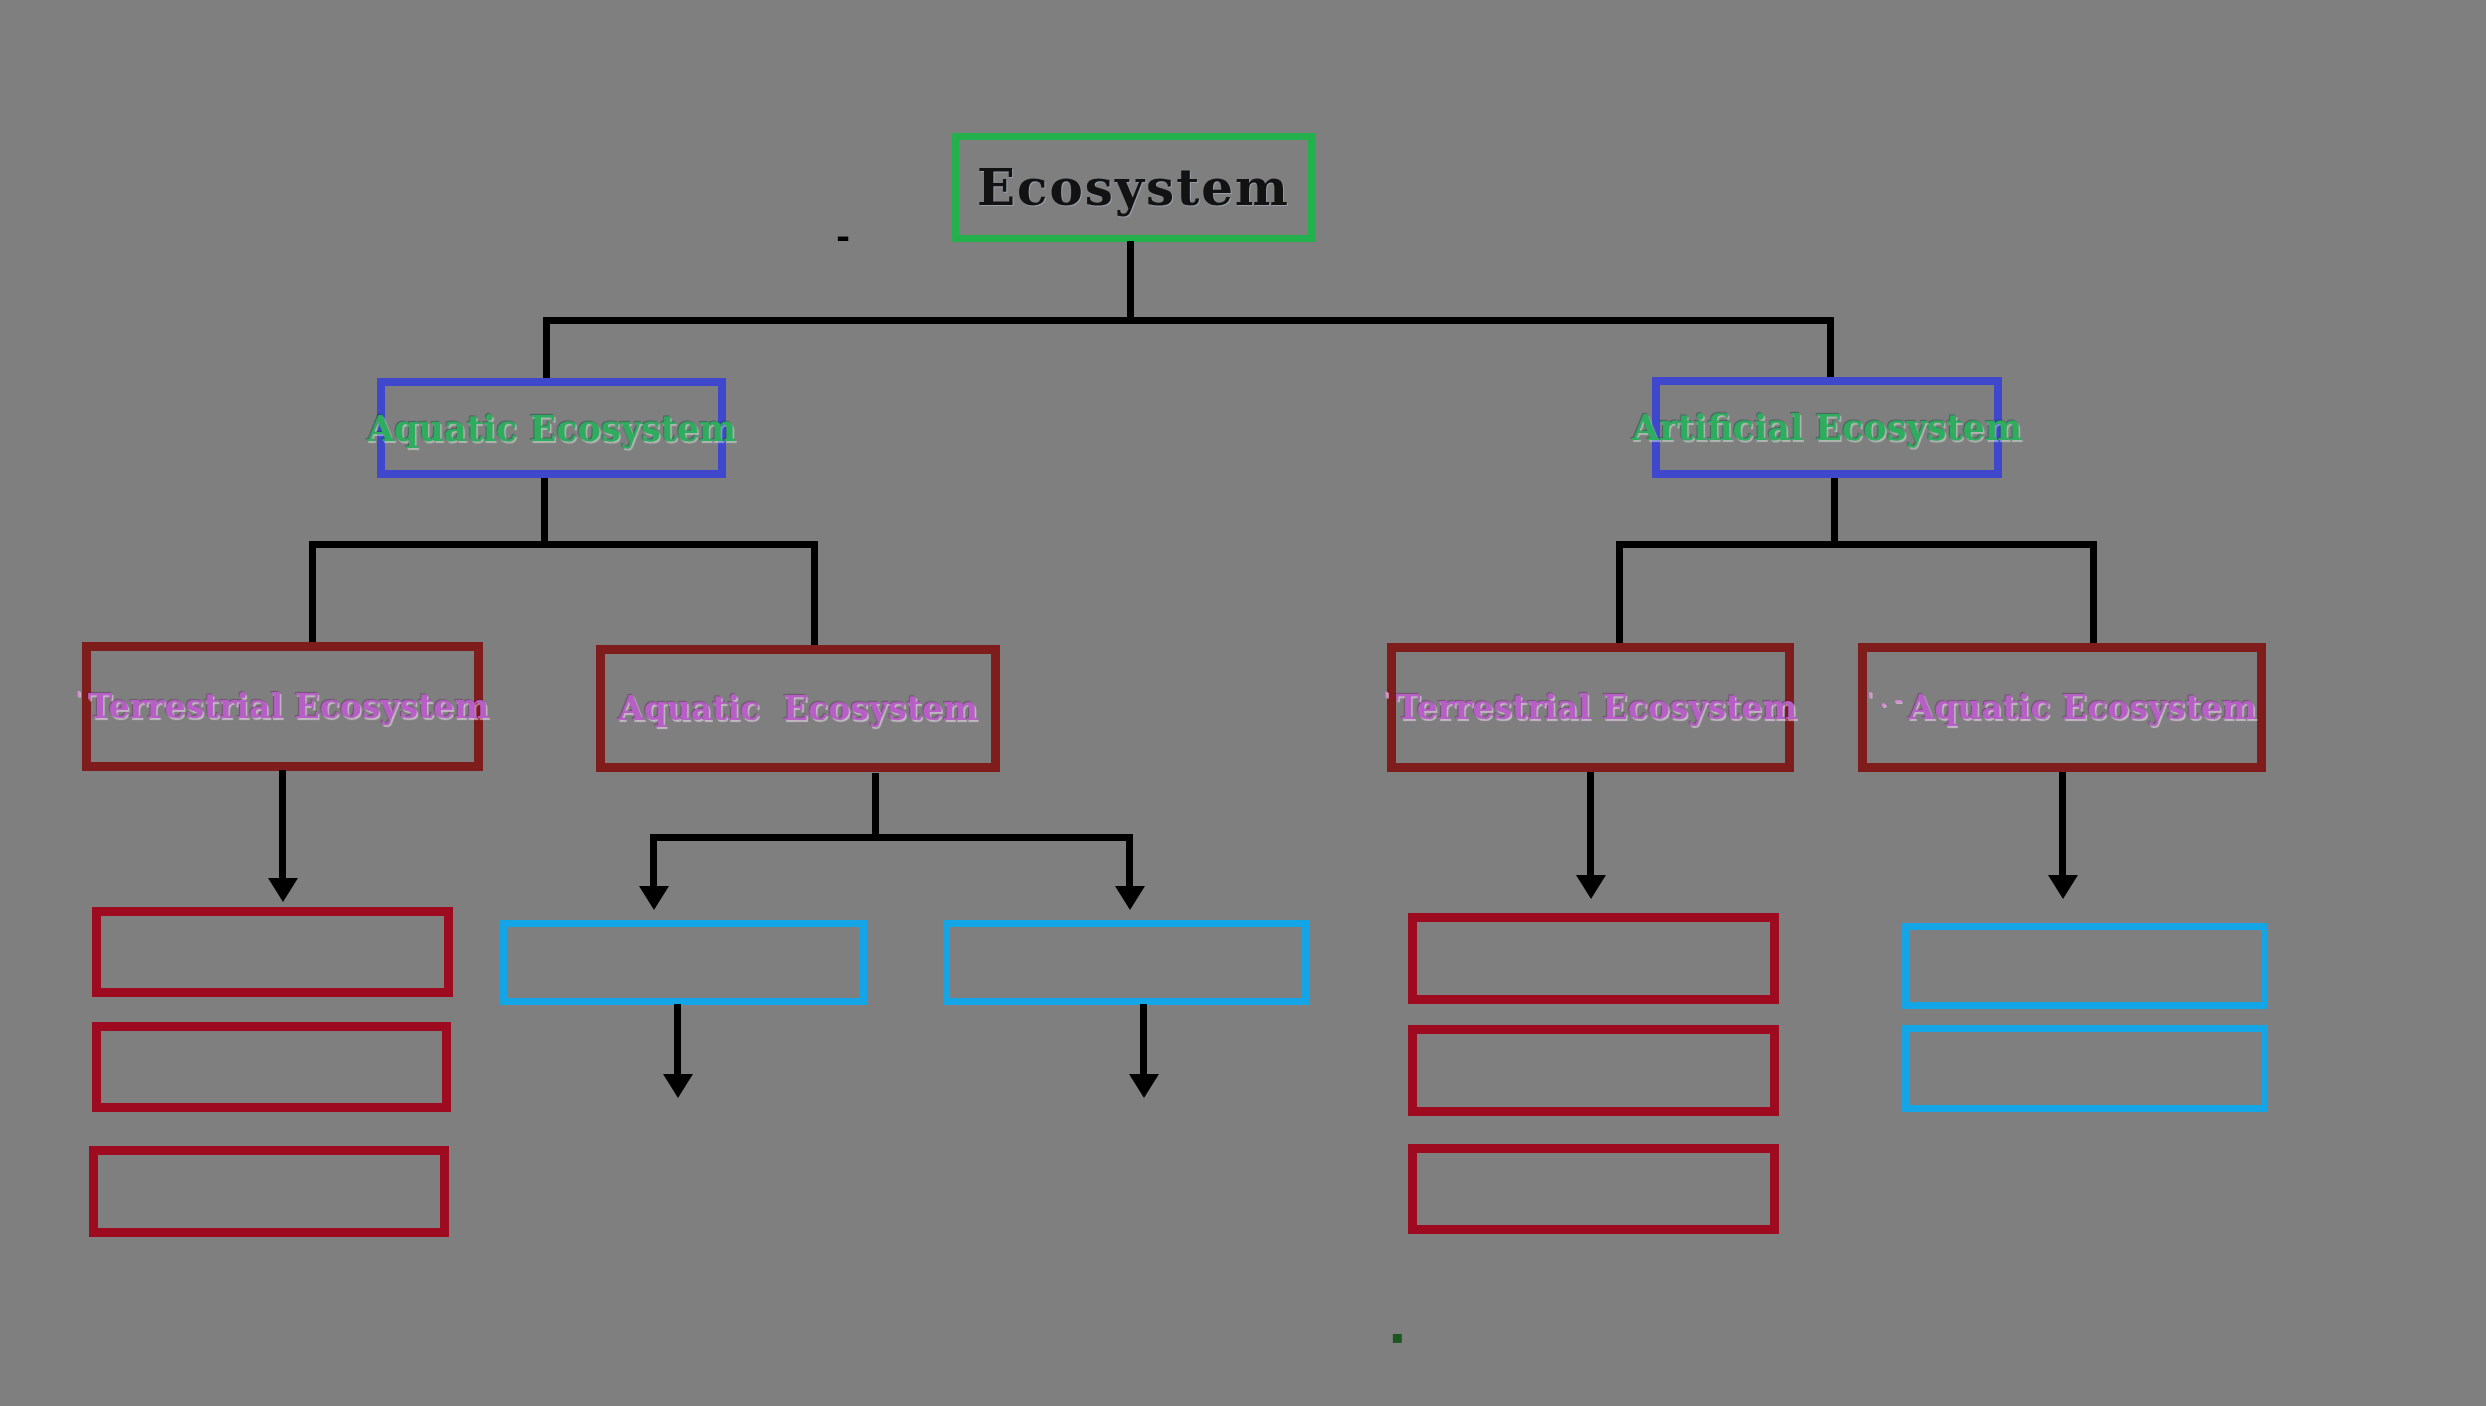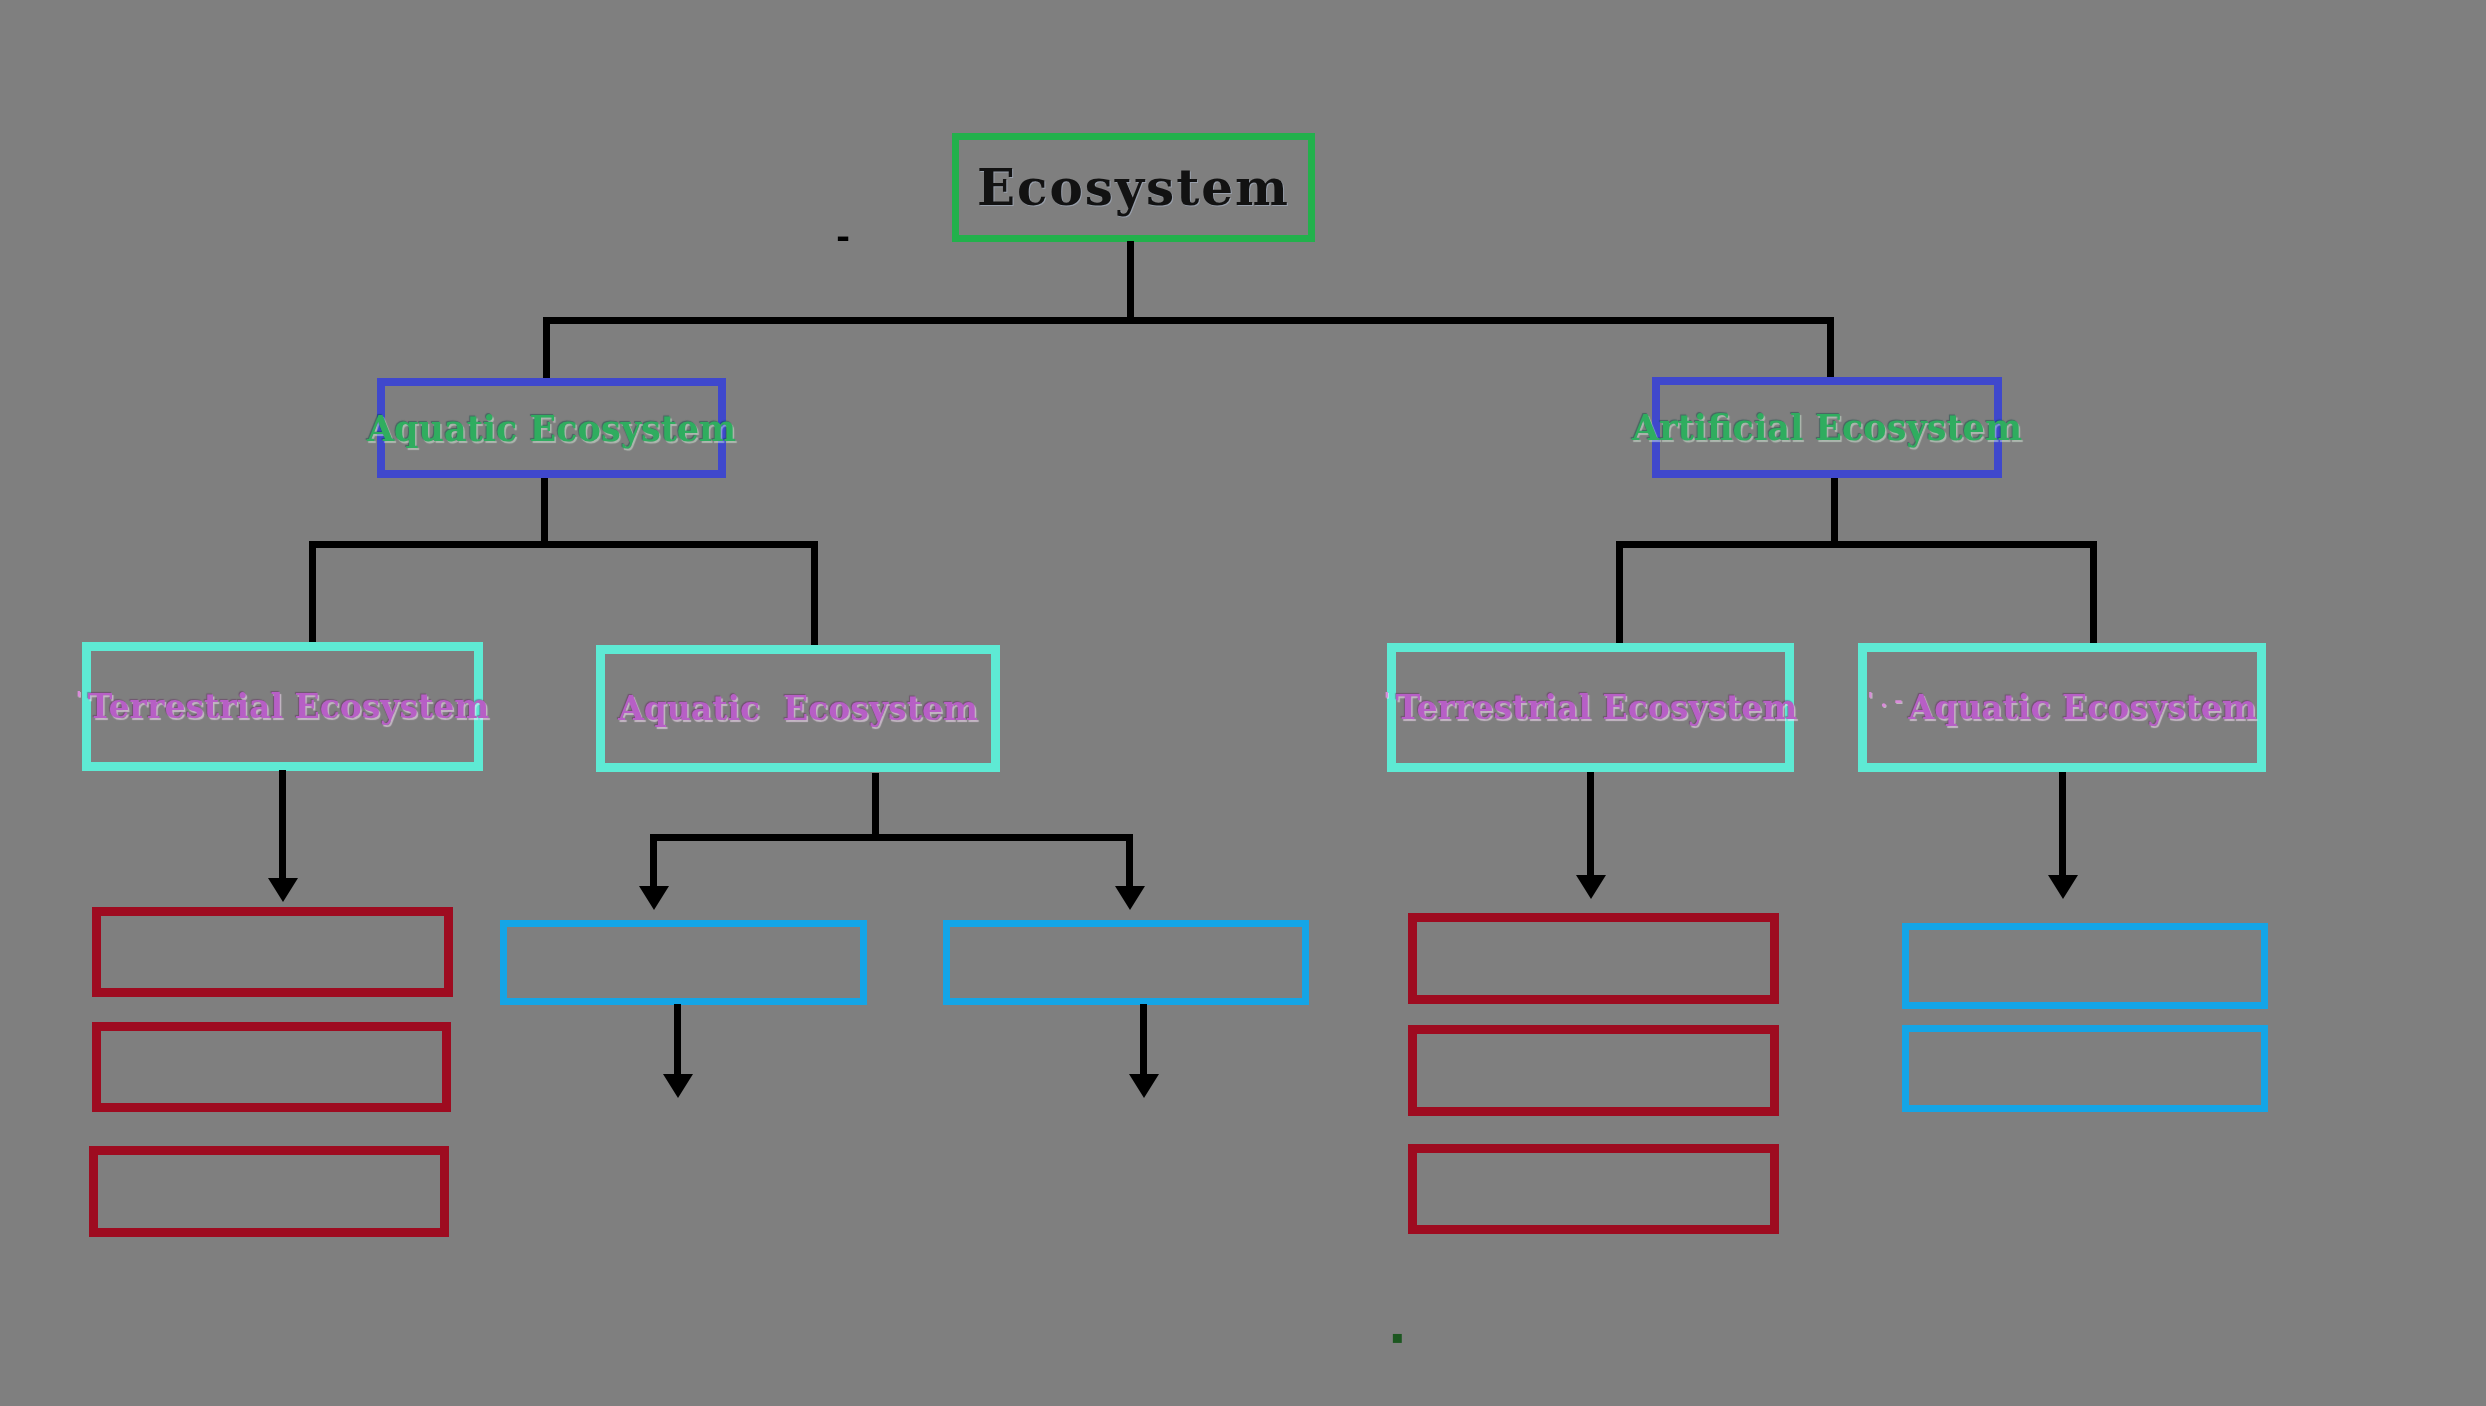--- a/index.html
+++ b/index.html
@@ -13,21 +13,21 @@
   .root-box{left:952px;top:133px;width:363px;height:109px;border:7px solid #22B14C;}
   .root-box .lbl{font-size:50px;letter-spacing:2px;color:#121212;font-weight:600;
     text-shadow:1px 1px 0 rgba(200,220,255,.35);}
   
   .l1{border:8px solid #3F48CC;}
   .l1 .lbl{font-size:35px;color:#2FAD5F;
     text-shadow:1.5px 1.5px 1px rgba(230,255,235,.45),-1px -1px 1px rgba(0,70,60,.45);}
   .natural-box{left:377px;top:378px;width:349px;height:100px;}
   .artificial-box{left:1652px;top:377px;width:350px;height:101px;align-items:center;}
   
-  .l2{border:9px solid #5eead4;}
+  .l2{border:9px solid #7f1d1d;}
   .l2 .lbl{font-size:33px;color:#B75FC6;
     text-shadow:1.5px 1.5px 1px rgba(255,230,255,.55),-1px -1px 1px rgba(90,20,90,.4);}
   .prefix{font-size:20px;color:#D98BD9;margin-right:6px;vertical-align:super;
     font-weight:bold;text-shadow:1px 1px 0 rgba(255,235,255,.5);}
   .terr-l-box{left:82px;top:642px;width:401px;height:129px;}
   .aqua-l-box{left:596px;top:645px;width:404px;height:127px;}
   .terr-r-box{left:1387px;top:643px;width:407px;height:129px;}
   .aqua-r-box{left:1858px;top:643px;width:408px;height:129px;}
   
   .leaf-red{border:9px solid #9E0B20;}

